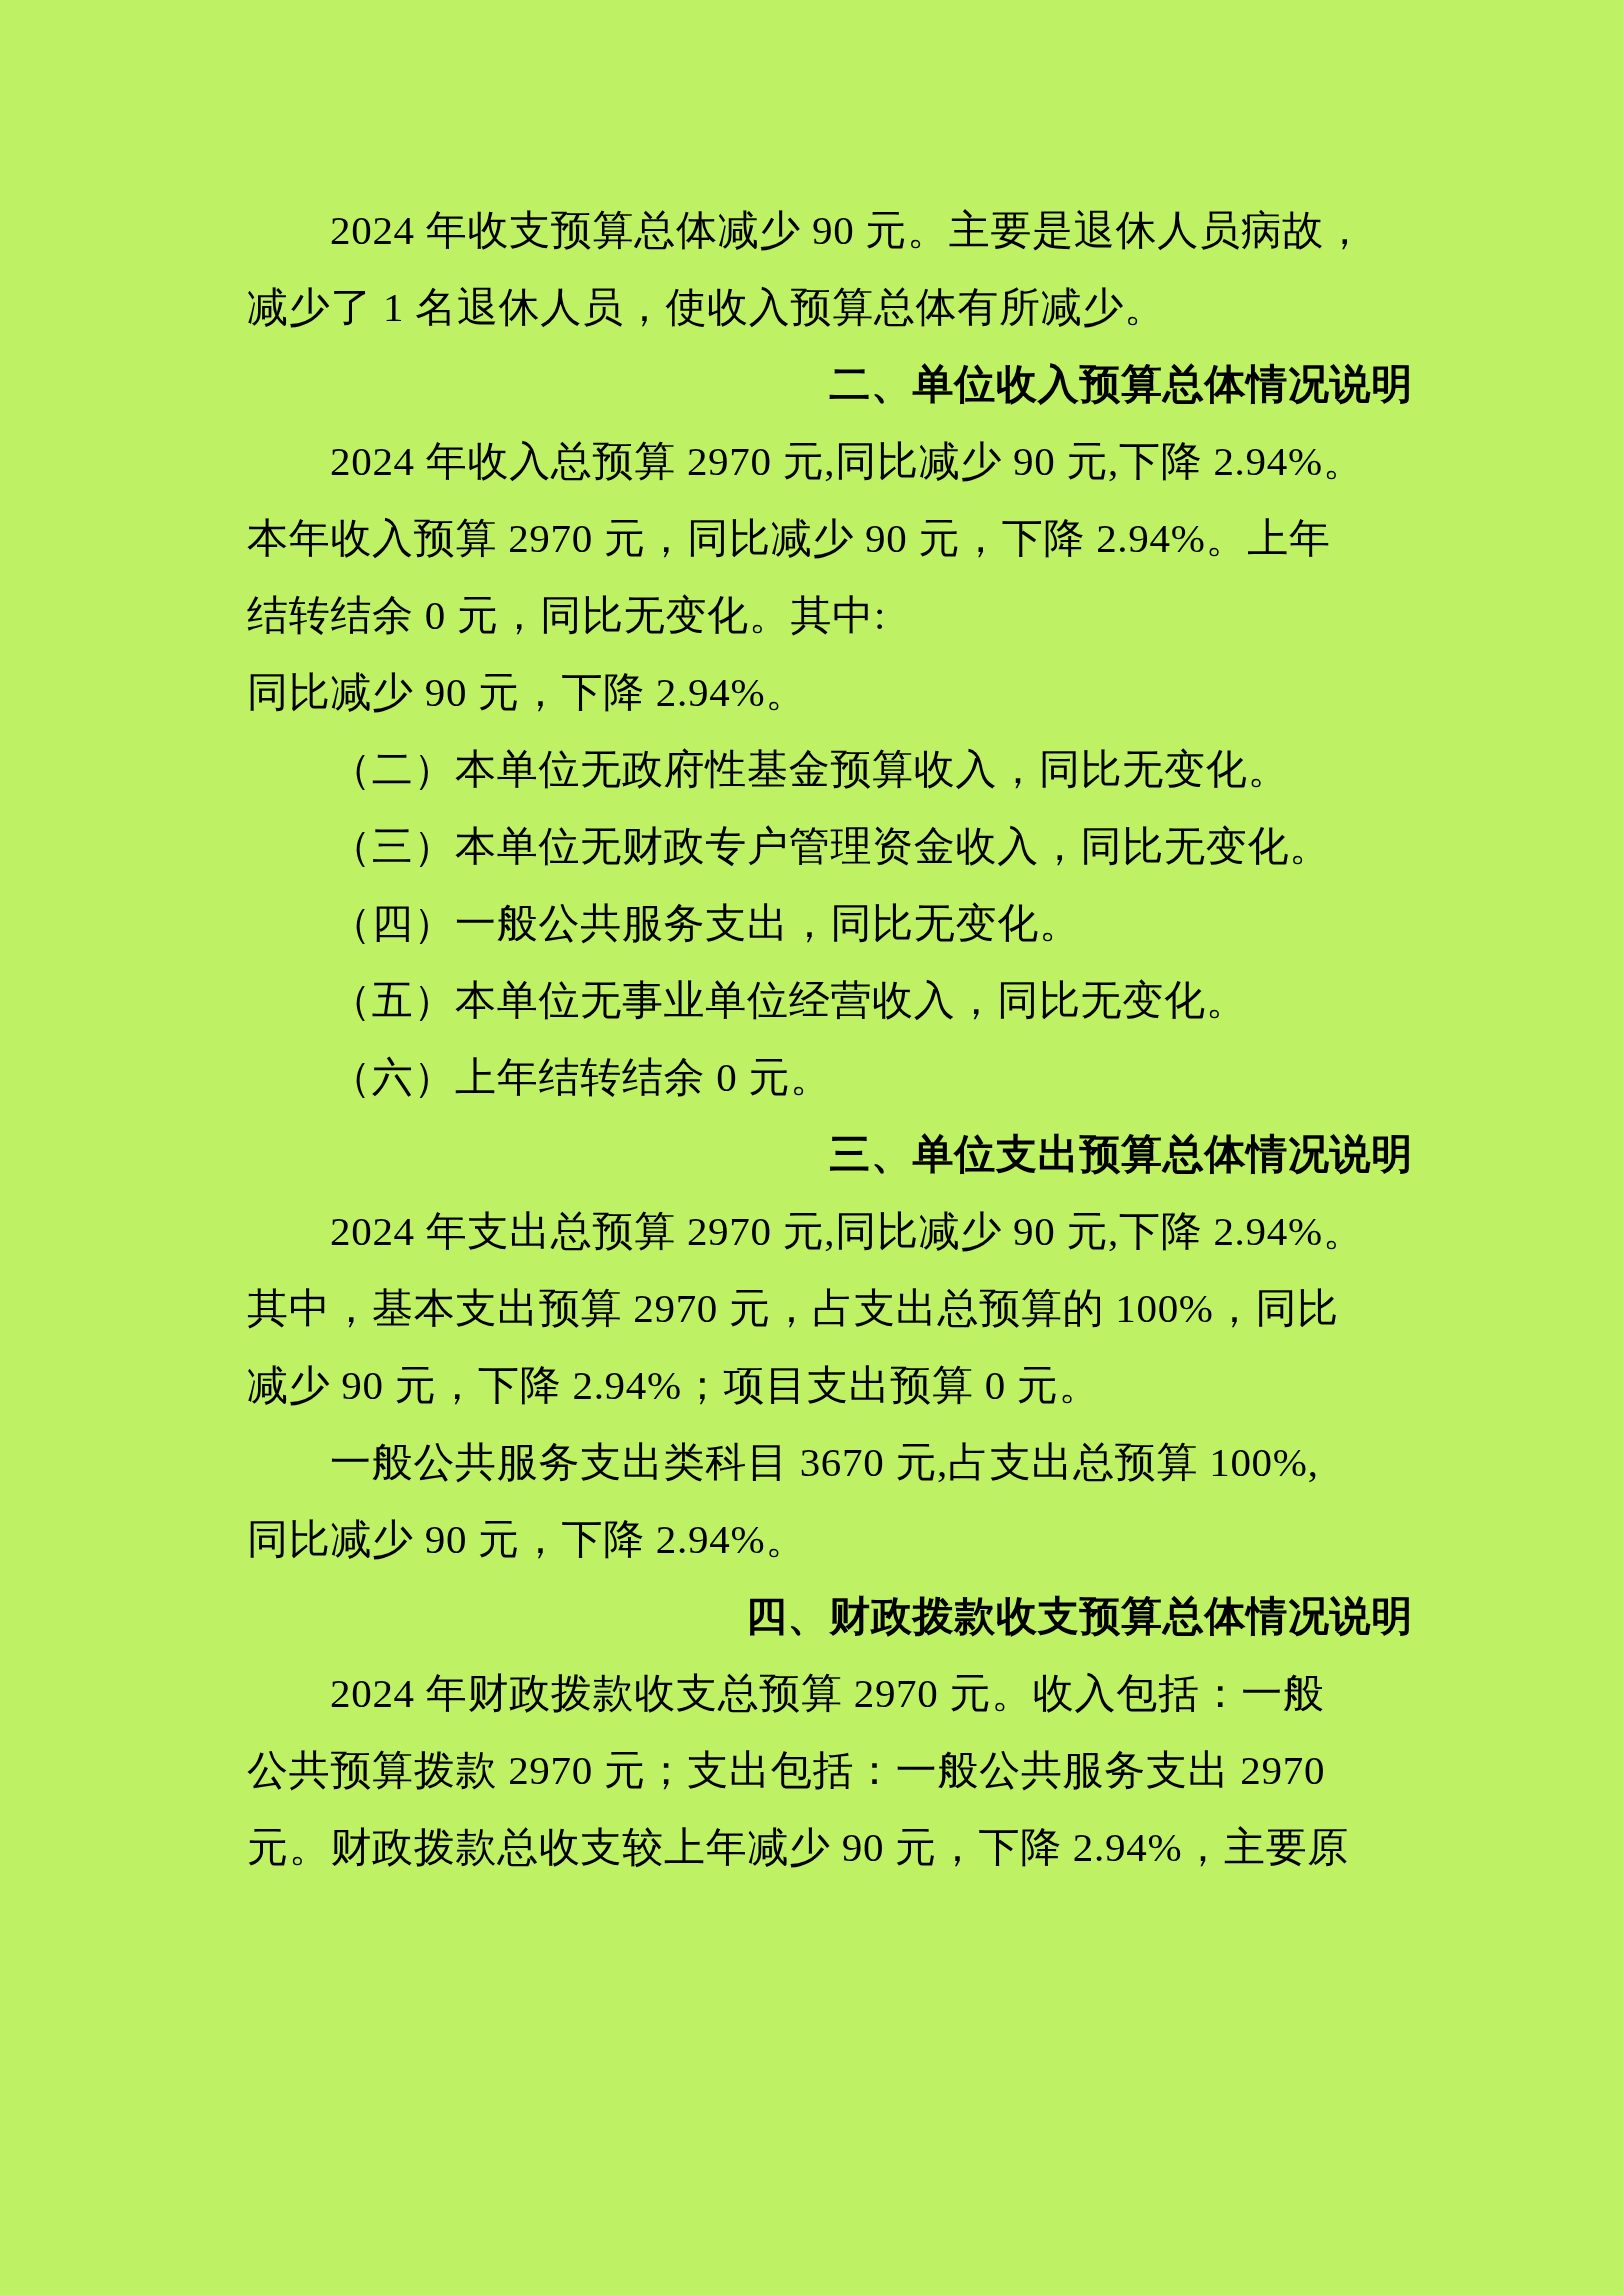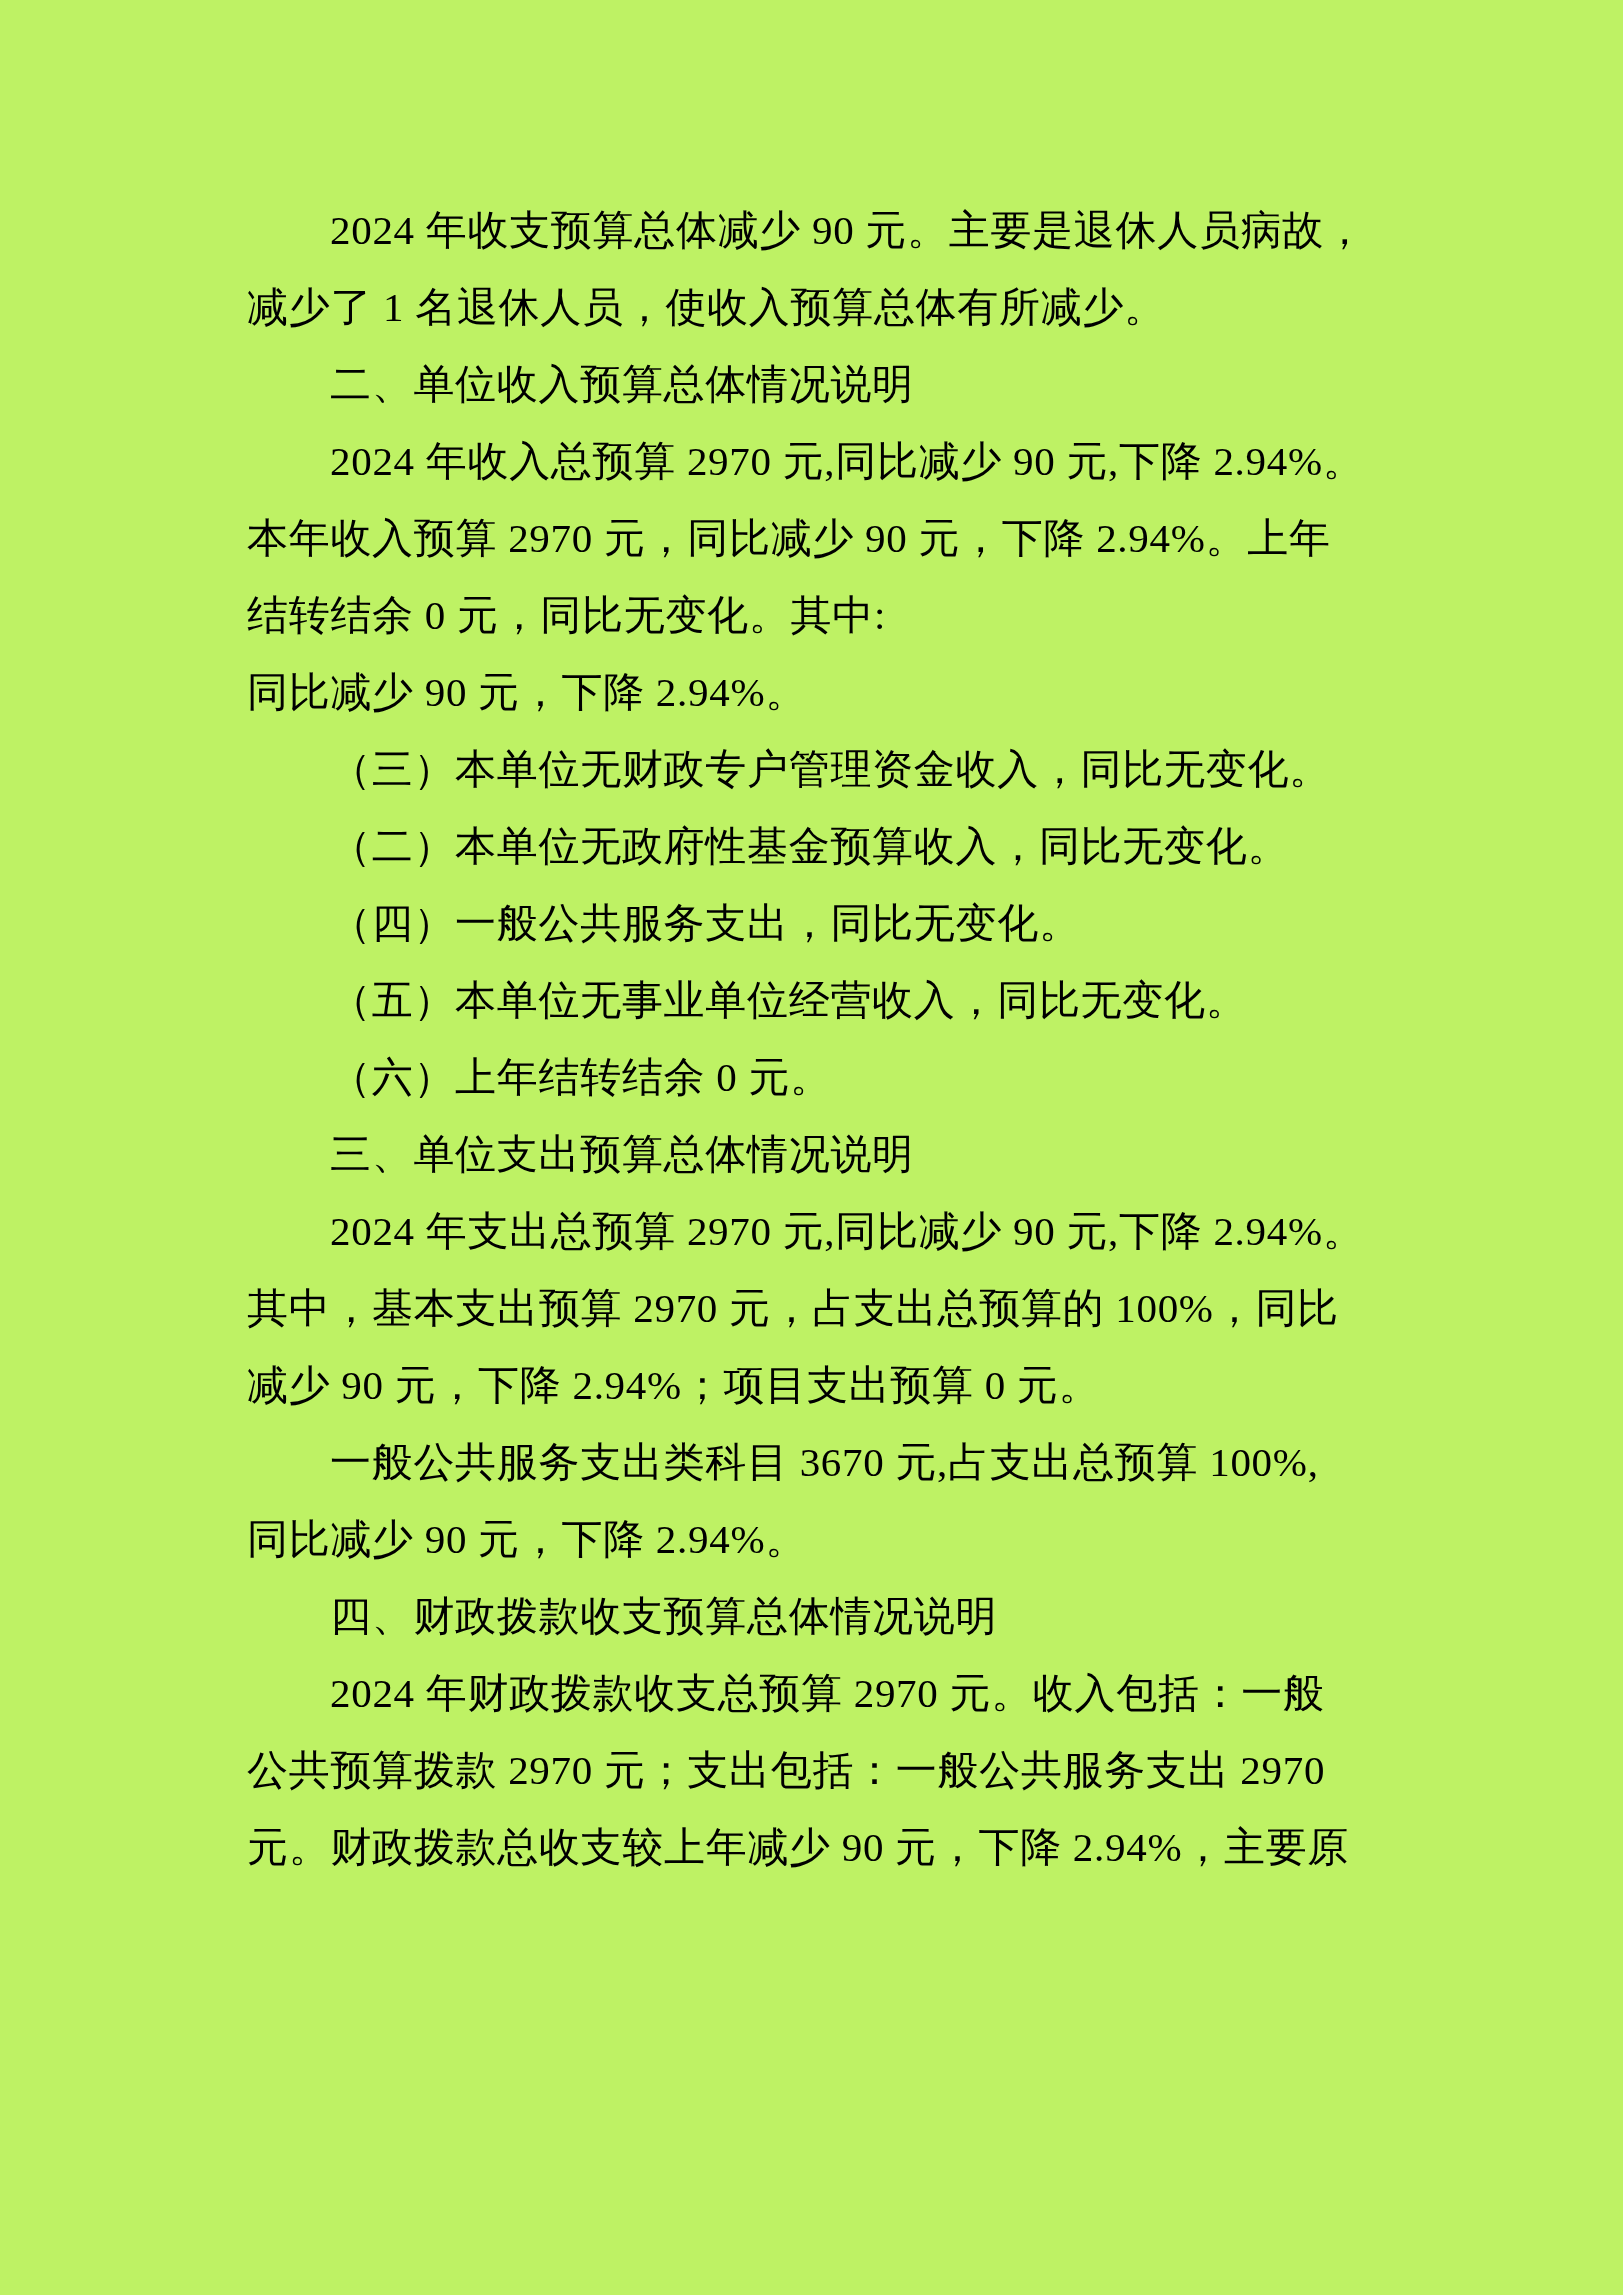--- a/index.html
+++ b/index.html
@@ -28,37 +28,38 @@
     height: 77px;
     letter-spacing: 0.7px;
     white-space: nowrap;
     text-align: left;
   }
   .indent {
     padding-left: 83px;
   }
   .heading {
     font-family: "Liberation Sans", "DejaVu Sans", sans-serif;
-    font-weight: 400;
+    font-weight: 700;
+    text-align: right;
   }
 </style>
 </head>
 <body>
 
 <div class="page">
   <div class="content">
     <div class="line indent">2024 年收支预算总体减少 90 元。主要是退休人员病故，</div>
     <div class="line">减少了 1 名退休人员，使收入预算总体有所减少。</div>
     <div class="line indent heading">二、单位收入预算总体情况说明</div>
     <div class="line indent">2024 年收入总预算 2970 元,同比减少 90 元,下降 2.94%。</div>
     <div class="line">本年收入预算 2970 元，同比减少 90 元，下降 2.94%。上年</div>
     <div class="line">结转结余 0 元，同比无变化。其中:</div>
     <div class="line">同比减少 90 元，下降 2.94%。</div>
+    <div class="line indent">（二）本单位无政府性基金预算收入，同比无变化。</div>
     <div class="line indent">（三）本单位无财政专户管理资金收入，同比无变化。</div>
-    <div class="line indent">（二）本单位无政府性基金预算收入，同比无变化。</div>
     <div class="line indent">（四）一般公共服务支出，同比无变化。</div>
     <div class="line indent">（五）本单位无事业单位经营收入，同比无变化。</div>
     <div class="line indent">（六）上年结转结余 0 元。</div>
     <div class="line indent heading">三、单位支出预算总体情况说明</div>
     <div class="line indent">2024 年支出总预算 2970 元,同比减少 90 元,下降 2.94%。</div>
     <div class="line">其中，基本支出预算 2970 元，占支出总预算的 100%，同比</div>
     <div class="line">减少 90 元，下降 2.94%；项目支出预算 0 元。</div>
     <div class="line indent">一般公共服务支出类科目 3670 元,占支出总预算 100%,</div>
     <div class="line">同比减少 90 元，下降 2.94%。</div>
     <div class="line indent heading">四、财政拨款收支预算总体情况说明</div>

